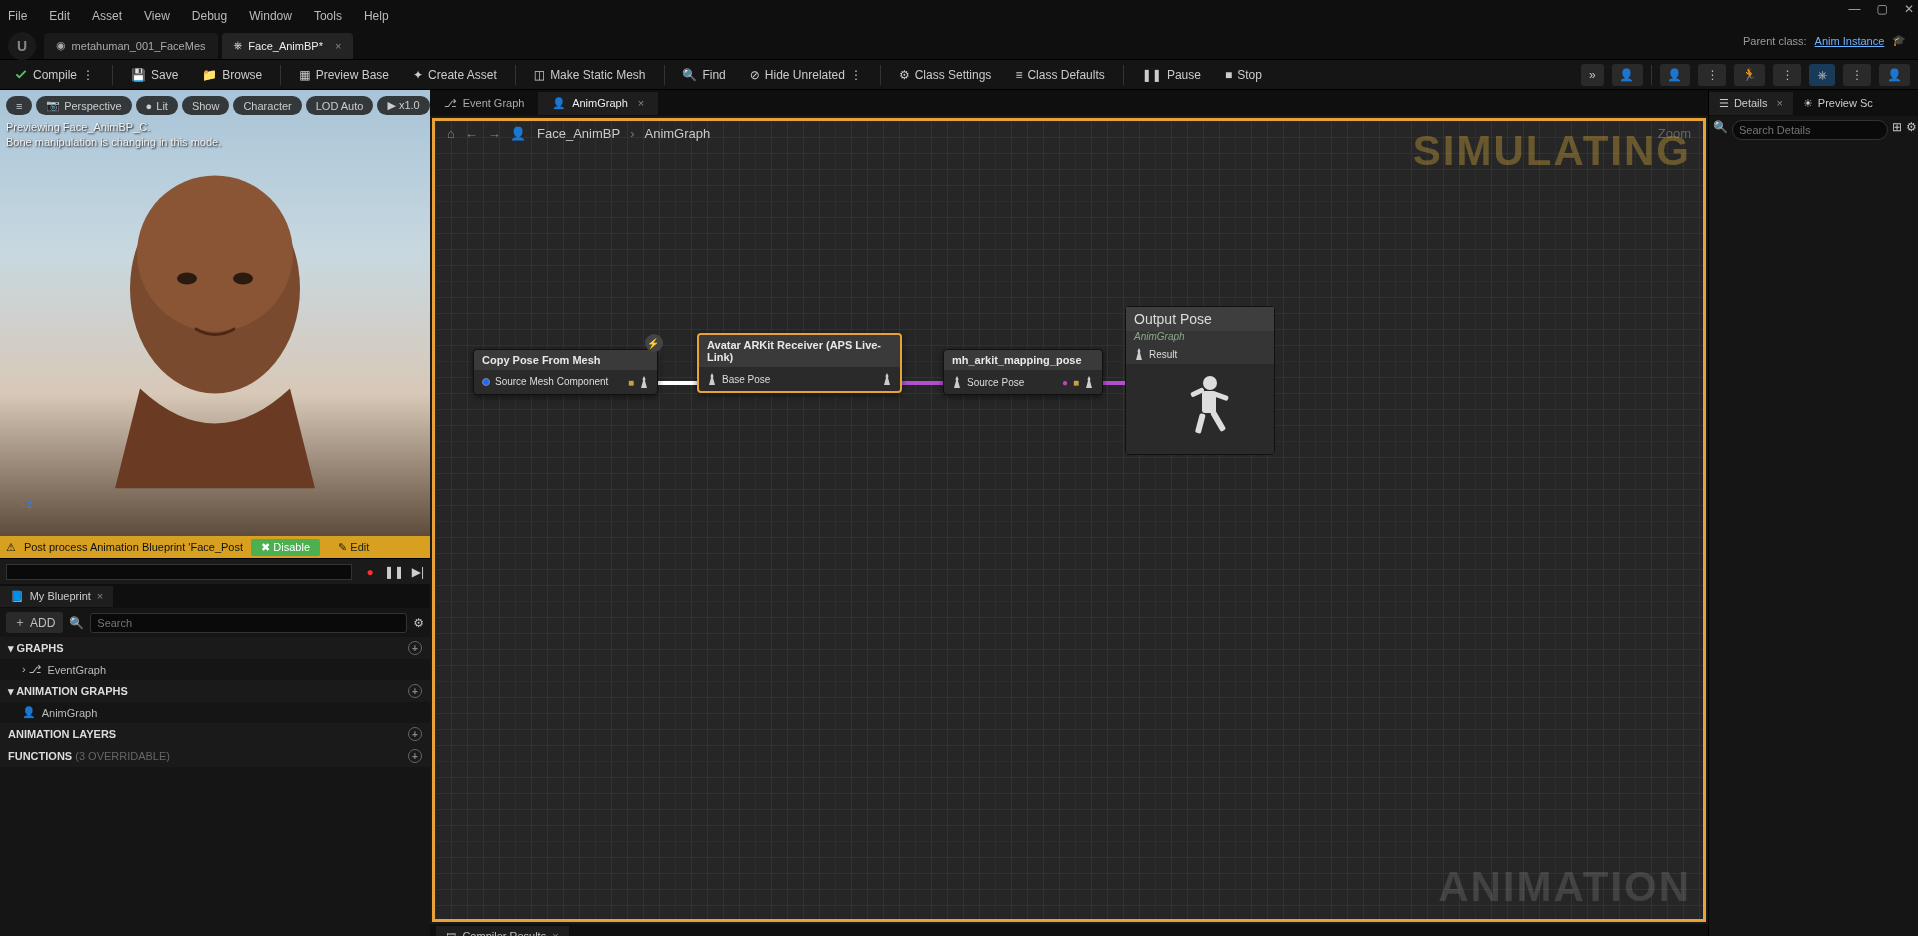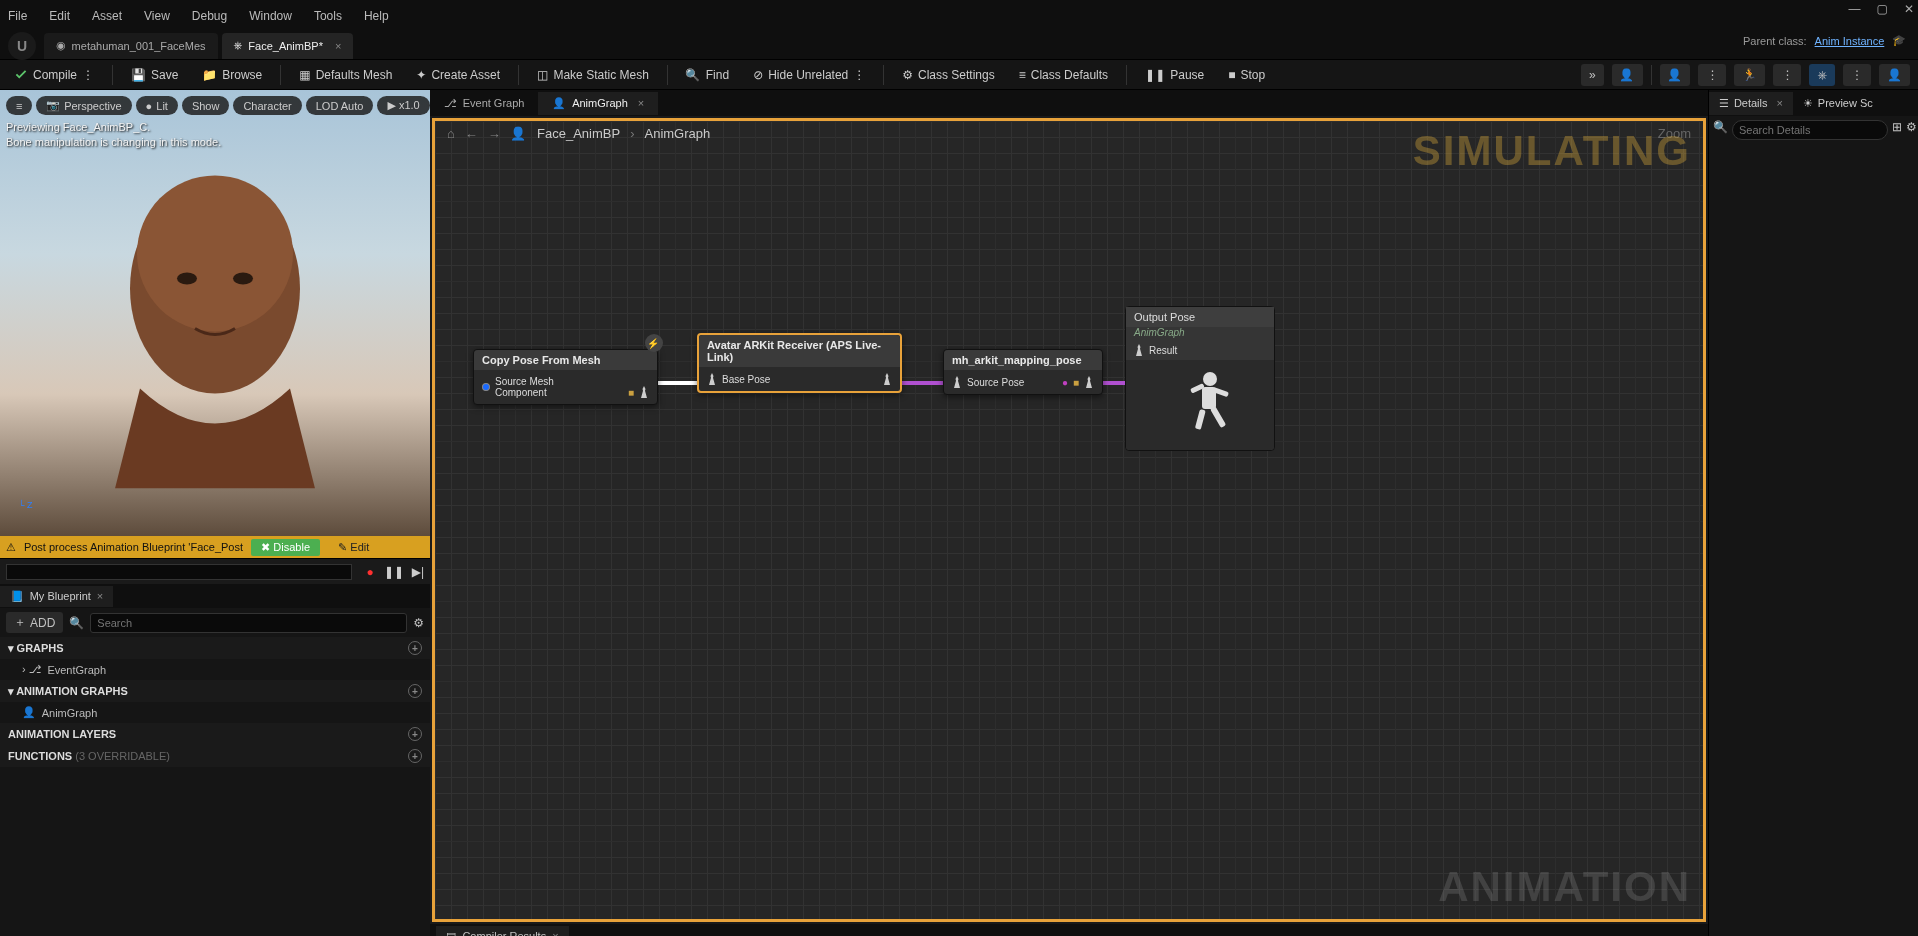--- a/index.html
+++ b/index.html
@@ -82,26 +82,26 @@
   background-size: 80px 80px, 80px 80px, 16px 16px, 16px 16px;
   border: 3px solid #e8a23a; margin:2px; overflow:hidden;
 }
 .canvas .big-text { position:absolute; right:12px; font-weight:800; letter-spacing:2px; pointer-events:none; }
 .big-sim { top:6px; font-size:42px; color: rgba(232,180,60,0.35); }
 .big-anim { bottom:8px; font-size:42px; color: rgba(180,180,180,0.2); }
 
 .node { position:absolute; background:#2a2a2a; border:1px solid #111; border-radius:4px; min-width:160px; box-shadow:0 2px 6px rgba(0,0,0,0.5); }
 .node .title { background:#3a3a3a; color:#e8e8e8; font-size:11px; font-weight:bold; padding:4px 8px; border-radius:4px 4px 0 0; }
 .node.selected { border:2px solid #e8a23a; }
-.node .body { padding:6px 8px; display:flex; justify-content:space-between; align-items:flex-end; gap:20px; }
+.node .body { padding:6px 8px; display:flex; justify-content:space-between; align-items:flex-start; gap:10px; }
 .pin { display:flex; align-items:center; gap:5px; font-size:10px; color:#ddd; }
 .pin .dot { width:8px;height:8px;border-radius:50%;background:#fff;border:1px solid #888; }
 .pin .pawn { width:10px;height:12px; background:#ccc; clip-path: polygon(50% 0,65% 25%,60% 40%,80% 100%,20% 100%,40% 40%,35% 25%); }
 .node-output { position:absolute; background:#353535; border:1px solid #111; border-radius:4px; width:150px; }
-.node-output .title { background:#3e3e3e; padding:4px 8px; font-size:11px; color:#ddd;}
+.node-output .title { background:#3e3e3e; padding:4px 8px; font-size:14px; color:#ddd;}
 .node-output .sub { color:#8a8; font-style:italic; font-size:10px; padding:0 8px 2px; }
 .node-output .pose-img { height:90px; background:#2a2a2a; display:flex;align-items:center;justify-content:center; border-radius:0 0 4px 4px; }
 .wire { position:absolute; height:4px; background:linear-gradient(90deg,#fff,#fff); border-radius:2px; }
 .wire.purple{background:#b050d0;}
 
 
 .details-tabs{height:26px;display:flex;align-items:center;background:#0f0f0f;}
 .details-tabs .dtab{padding:5px 10px;color:#ccc;font-size:11px;display:flex;align-items:center;gap:5px;cursor:pointer;}
 .details-tabs .dtab.active{background:#1e1e1e;}
 .details-search{padding:4px;display:flex;gap:4px;}
@@ -164,21 +164,21 @@
       <span>💾</span>
       <span>Save</span>
     </div>
   <div class="tb-btn">
       <span>📁</span>
       <span>Browse</span>
     </div>
   <div class="tb-sep"></div>
   <div class="tb-btn">
       <span>▦</span>
-      <span>Defaults Mesh</span>
+      <span>Preview Base</span>
     </div>
   <div class="tb-btn">
       <span>✦</span>
       <span>Create Asset</span>
     </div>
   <div class="tb-sep"></div>
   <div class="tb-btn">
       <span>◫</span>
       <span>Make Static Mesh</span>
     </div>

